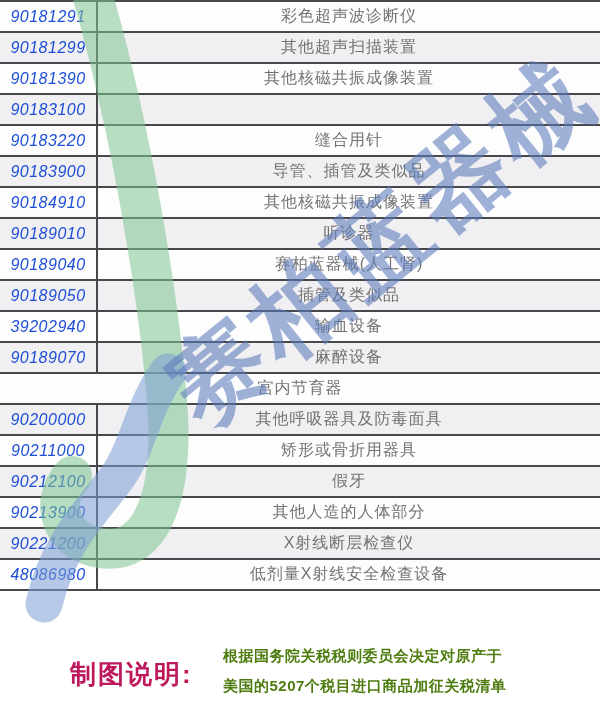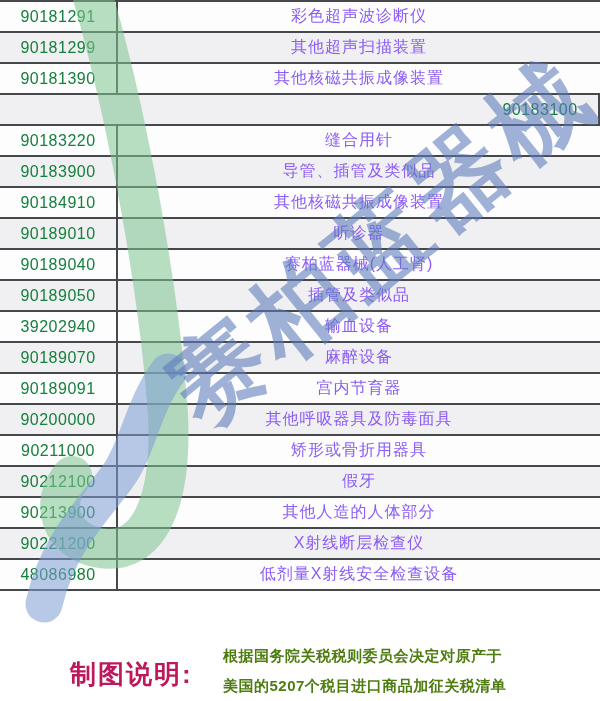--- a/index.html
+++ b/index.html
@@ -29,39 +29,40 @@
     top: 0; left: 0;
     width: 600px;
     border-top: 2px solid var(--border-color);
   }
   .row {
     display: flex;
     height: 31px;
     border-bottom: 2px solid var(--border-color);
     background: var(--row-white);
   }
-  .row.alt { background: var(--row-alt); justify-content: flex-end; }
+  .row.alt { background: var(--row-alt); }
   .cell {
     display: flex;
     align-items: center;
     justify-content: center;
     overflow: hidden;
     white-space: nowrap;
   }
   .cell.code {
-    width: 118px;
+    width: 98px;
     border-right: 2px solid var(--border-color);
     font-size: 16px;
-    color: #15803d;
+    color: #1d4ed8;
     letter-spacing: 0.5px;
+    font-style: italic;
   }
   .cell.desc {
     flex: 1;
     font-size: 16px;
-    color: #8b5cf6;
+    color: #737373;
     letter-spacing: 1px;
   }
 
   
   .footer {
     position: absolute;
     top: 629px; left: 0;
     width: 600px;
     height: 72px;
     background: #ffffff;
@@ -181,21 +182,20 @@
       <div class="cell code">39202940</div>
       <div class="cell desc">输血设备</div>
     </div>
 
     <div class="row alt">
       <div class="cell code">90189070</div>
       <div class="cell desc">麻醉设备</div>
     </div>
 
     <div class="row">
-      <div class="cell code">90189091</div>
       <div class="cell desc">宫内节育器</div>
     </div>
 
     <div class="row alt">
       <div class="cell code">90200000</div>
       <div class="cell desc">其他呼吸器具及防毒面具</div>
     </div>
 
     <div class="row">
       <div class="cell code">90211000</div>

